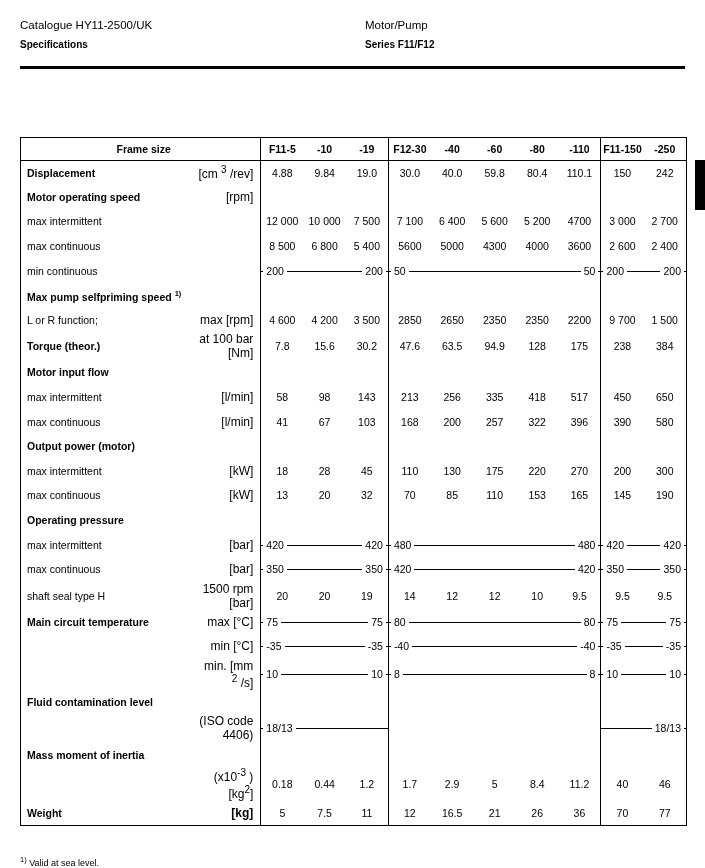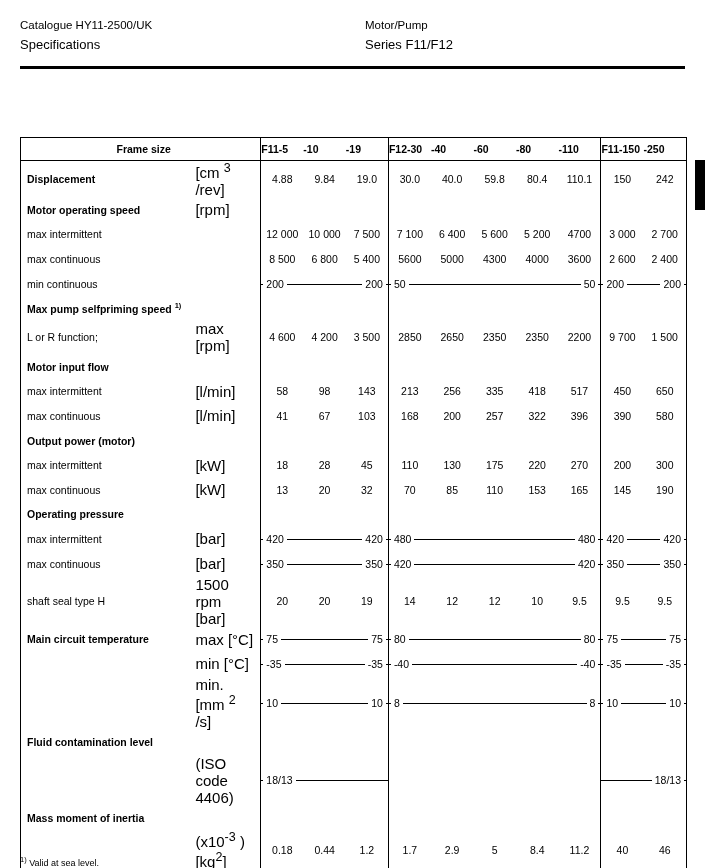--- a/index.html
+++ b/index.html
@@ -11,40 +11,40 @@
     position:relative;
     overflow:hidden;
   }
   .page{position:relative;width:705px;height:868px;}
 
   
   .hdr{position:absolute;left:20px;top:18px;width:665px;}
   .hdr-left{position:absolute;left:0;top:0;}
   .hdr-right{position:absolute;left:345px;top:0;}
   .hdr-small{font-size:11.5px;line-height:15px;}
-  .hdr-big{font-size:13px;font-weight:normal;line-height:19px;margin-top:2px;}
+  .hdr-big{font-size:10px;font-weight:bold;line-height:19px;margin-top:2px;}
   .rule{position:absolute;left:20px;top:66px;width:665px;height:3px;background:#000;}
 
   
   .tbl{position:absolute;left:20px;top:137px;width:665px;border:1px solid #000;border-collapse:collapse;}
   table{border-collapse:collapse;width:665px;font-size:10.5px;}
   col.c-label{width:160px;}
   col.c-unit{width:60px;}
   col.c-d{width:39px;}
 
   th,td{padding:0;margin:0;}
   tr{height:24.6px;}
 
   .hdrrow{height:22px;}
-  .hdrrow td{font-weight:bold;font-size:10.5px;text-align:left;border-bottom:1px solid #000;}
+  .hdrrow td{font-weight:bold;font-size:10.5px;text-align:center;border-bottom:1px solid #000;}
   .hdrrow td.lab{text-align:center;}
 
   td.lab{padding-left:6px;text-align:left;font-size:10.5px;}
   td.lab.b{font-weight:bold;}
-  td.unit{text-align:left;padding-right:7px;font-size:15px;}
+  td.unit{text-align:right;padding-right:7px;font-size:12px;}
   td.v{text-align:center;font-size:10.5px;}
 
   
   .sep-l{border-left:1px solid #000;}
 
   
   .span{position:relative;}
   .span .ln{position:absolute;left:0;right:0;top:50%;height:1px;background:#000;}
   .span .left{position:absolute;left:2px;top:50%;transform:translateY(-50%);background:#fff;padding:0 3px;z-index:2;}
   .span .right{position:absolute;right:2px;top:50%;transform:translateY(-50%);background:#fff;padding:0 3px;z-index:2;}
@@ -205,20 +205,34 @@
             <td class="v">3 500</td>
             <td class="v sep-l">2850</td>
             <td class="v">2650</td>
             <td class="v">2350</td>
             <td class="v">2350</td>
             <td class="v">2200</td>
             <td class="v sep-l">9 700</td>
             <td class="v">1 500</td>
           </tr>
           <tr>
+            <td class="lab b">Torque (theor.)</td>
+            <td class="unit" style="font-weight: normal;">at 100 bar [Nm]</td>
+            <td class="v sep-l">7.8</td>
+            <td class="v">15.6</td>
+            <td class="v">30.2</td>
+            <td class="v sep-l">47.6</td>
+            <td class="v">63.5</td>
+            <td class="v">94.9</td>
+            <td class="v">128</td>
+            <td class="v">175</td>
+            <td class="v sep-l">238</td>
+            <td class="v">384</td>
+          </tr>
+          <tr>
             <td class="lab b">Motor input flow</td>
             <td class="unit"></td>
             <td class="v sep-l"></td>
             <td class="v"></td>
             <td class="v"></td>
             <td class="v sep-l"></td>
             <td class="v"></td>
             <td class="v"></td>
             <td class="v"></td>
             <td class="v"></td>

